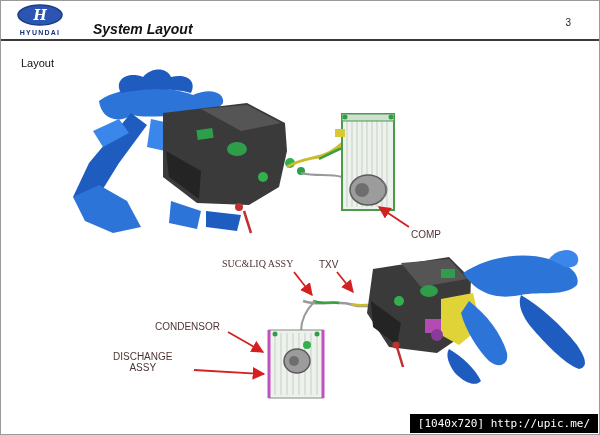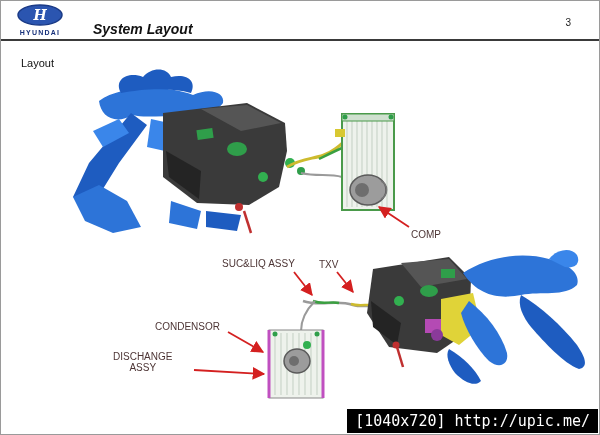--- a/index.html
+++ b/index.html
@@ -9,21 +9,21 @@
   .logo-wrap{position:absolute;left:12px;top:3px;width:54px;text-align:center;}
   .brand-text{font-size:7px;font-weight:bold;letter-spacing:1.2px;color:#16307a;margin-top:-1px;}
   .slide-title{position:absolute;left:92px;top:20px;font-size:14px;font-weight:bold;color:#111;font-style:italic;}
   .page-number{position:absolute;right:28px;top:16px;font-size:10px;color:#222;}
   .section-label{position:absolute;left:20px;top:56px;font-size:11px;font-weight:normal;color:#111;z-index:2;}
   .diagram-svg{position:absolute;left:0;top:0;width:600px;height:435px;z-index:1;}
   .dlabel{position:absolute;font-size:10px;color:#4d3535;z-index:2;white-space:nowrap;}
   .dlabel.black{color:#1a1a1a;}
   .dlabel .line{display:block;text-align:center;}
   .watermark{position:absolute;right:1px;bottom:1px;background:#000;color:#fff;
-             font-family:"DejaVu Sans Mono",monospace;font-size:15px;padding:3px 8px;z-index:4;}
+             font-family:"DejaVu Sans Mono",monospace;font-size:11px;padding:3px 8px;z-index:4;}
 </style>
 </head>
 <body>
 
 <div class="page">
 
   <div class="header">
     <div class="logo-wrap">
       <svg width="48" height="22" viewBox="0 0 48 22">
         <ellipse cx="24" cy="11" rx="22" ry="10" fill="#2b55b0" stroke="#1a3a86" stroke-width="1.5"></ellipse>
@@ -139,21 +139,21 @@
       </g>
 
       <line x1="293" y1="271" x2="311" y2="294" stroke="#d42020" stroke-width="1.8" marker-end="url(#arr)"></line>
       <line x1="336" y1="271" x2="352" y2="291" stroke="#d42020" stroke-width="1.8" marker-end="url(#arr)"></line>
       <line x1="227" y1="331" x2="262" y2="351" stroke="#d42020" stroke-width="1.8" marker-end="url(#arr)"></line>
       <line x1="193" y1="369" x2="263" y2="373" stroke="#d42020" stroke-width="1.8" marker-end="url(#arr)"></line>
     </g>
   </svg>
 
   <div class="dlabel" style="left:410px;top:228px;">COMP</div>
-  <div class="dlabel" style="left:221px;top:257px;">SUC&amp;LIQ ASSY</div>
+  <div class="dlabel" style="left:221px;top:257px;font-family:Liberation Serif, serif;">SUC&amp;LIQ ASSY</div>
   <div class="dlabel" style="left:318px;top:258px;">TXV</div>
   <div class="dlabel" style="left:154px;top:320px;">CONDENSOR</div>
   <div class="dlabel" style="left:112px;top:350px;">
     <span class="line">DISCHANGE</span>
     <span class="line">ASSY</span>
   </div>
 
   <div class="watermark">[1040x720] http://upic.me/</div>
 </div>
 

